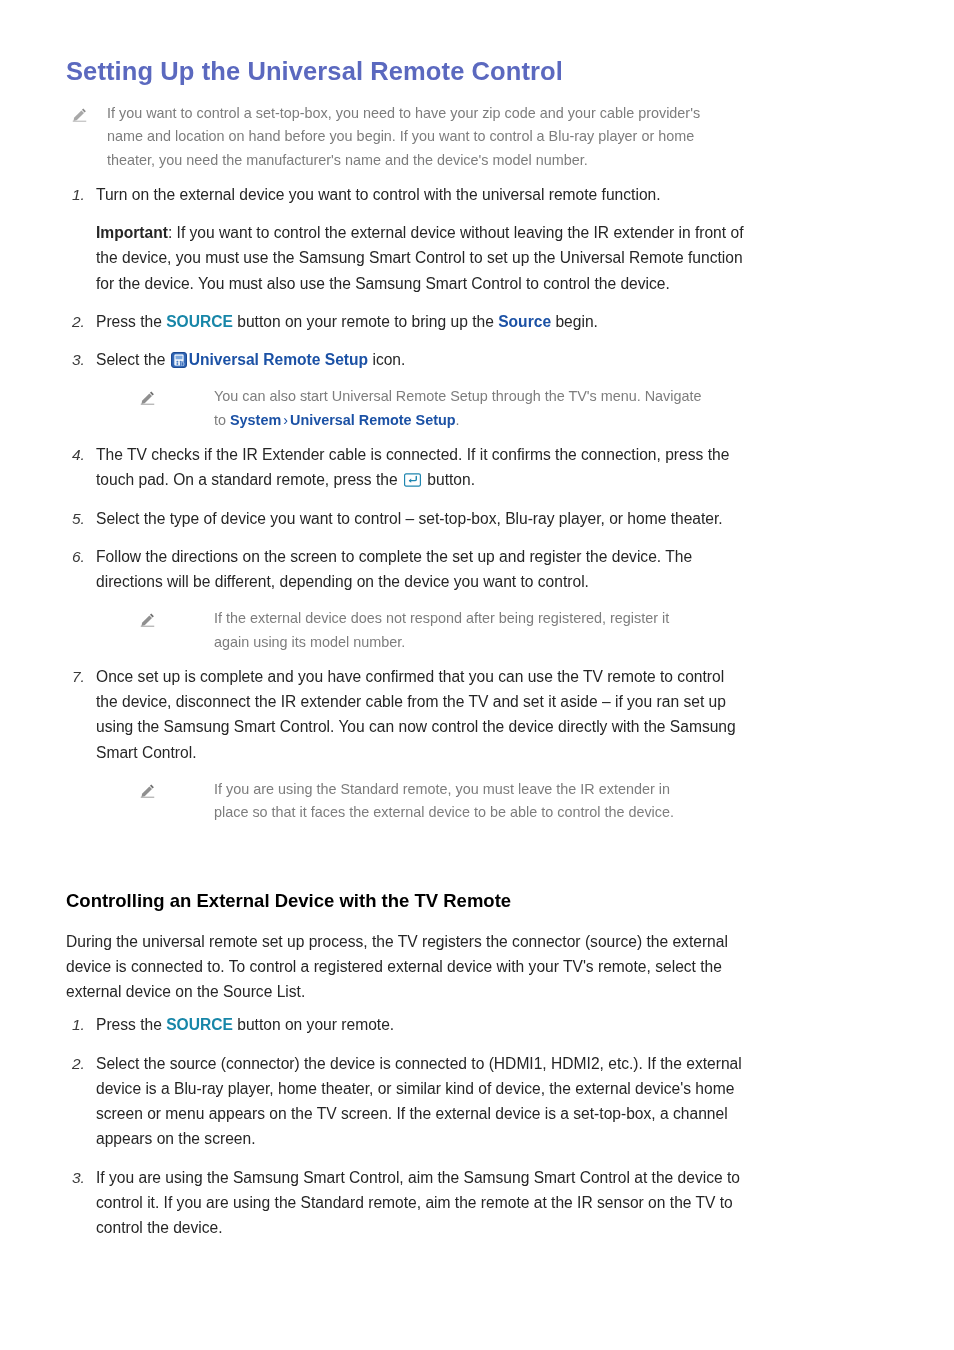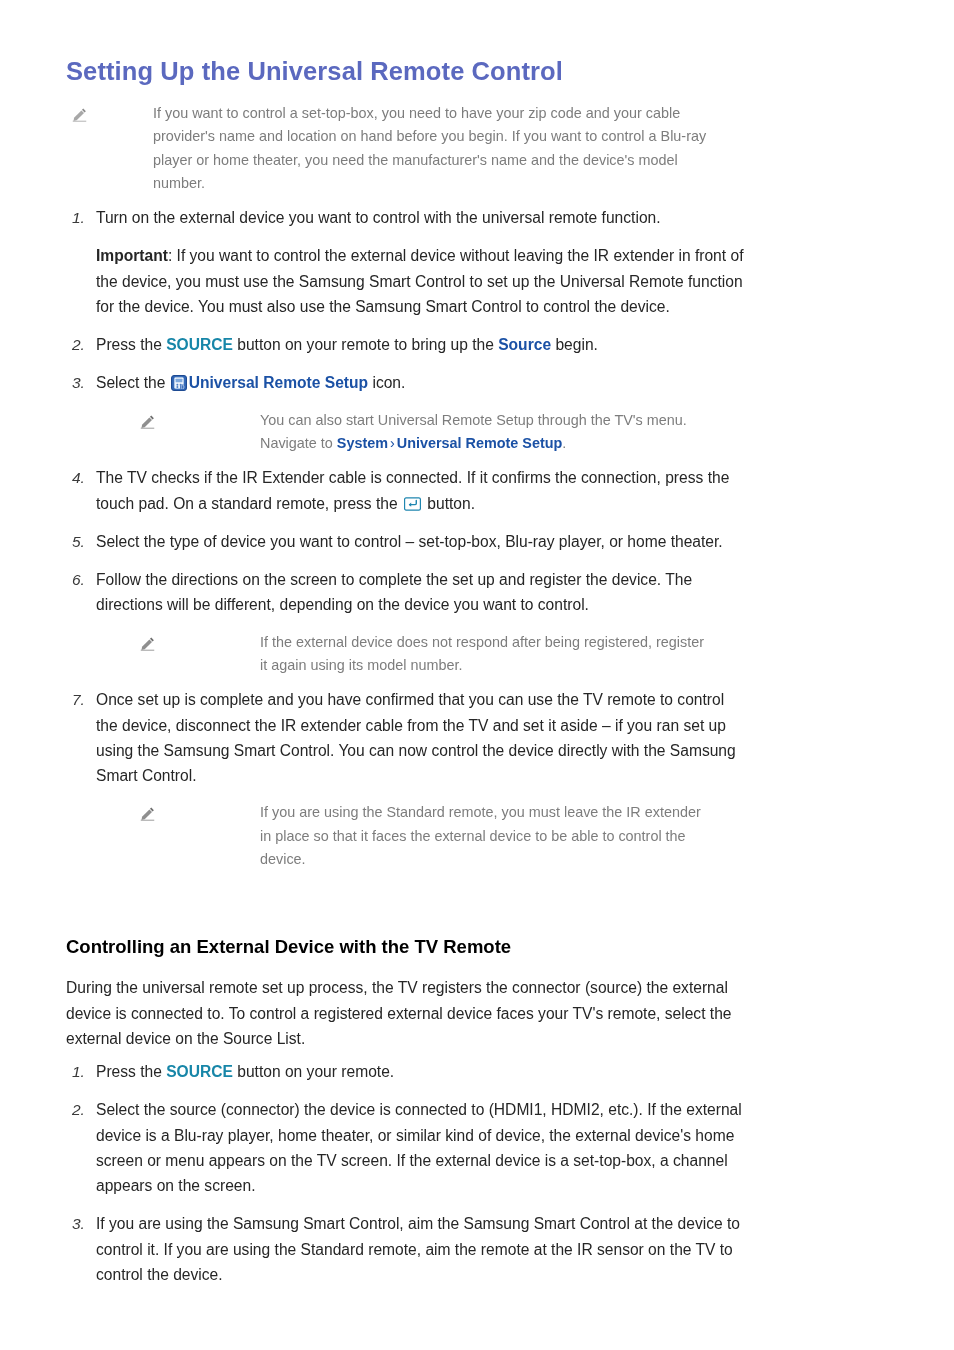--- a/index.html
+++ b/index.html
@@ -43,21 +43,21 @@
   .note {
     display: flex;
     align-items: flex-start;
     color: #7d7d7d;
     font-size: 14.4px;
     line-height: 1.62;
     margin: 0 0 10px 0;
   }
   .note.lvl1 { padding-left: 6px; padding-right: 48px; }
   .note.lvl2 { padding-left: 74px; padding-right: 48px; gap: 39px; }
-  .note .txt { flex: 1; margin-left: 46px; }
+  .note .txt { flex: 1; }
 
   .pencil {
     flex: 0 0 auto;
     width: 15px;
     height: 15px;
     margin-right: 20px;
     margin-top: 4px;
   }
 
   
@@ -233,21 +233,21 @@
       </span>
       <span class="txt">If you are using the Standard remote, you must leave the IR extender in place so that it faces the external device to be able to control the device.</span>
     </div>
 
   </div>
 
   <div class="sec-gap"></div>
 
   <h2 class="h2">Controlling an External Device with the TV Remote</h2>
 
-  <p class="para">During the universal remote set up process, the TV registers the connector (source) the external device is connected to. To control a registered external device faces your TV's remote, select the external device on the Source List.</p>
+  <p class="para">During the universal remote set up process, the TV registers the connector (source) the external device is connected to. To control a registered external device with your TV's remote, select the external device on the Source List.</p>
 
   <div class="olist">
 
     <div class="li">
       <div class="num">1.</div>
       <div class="body">
         <p><span>Press the </span><span class="src-key">SOURCE</span><span> button on your remote.</span></p>
       </div>
     </div>
 

